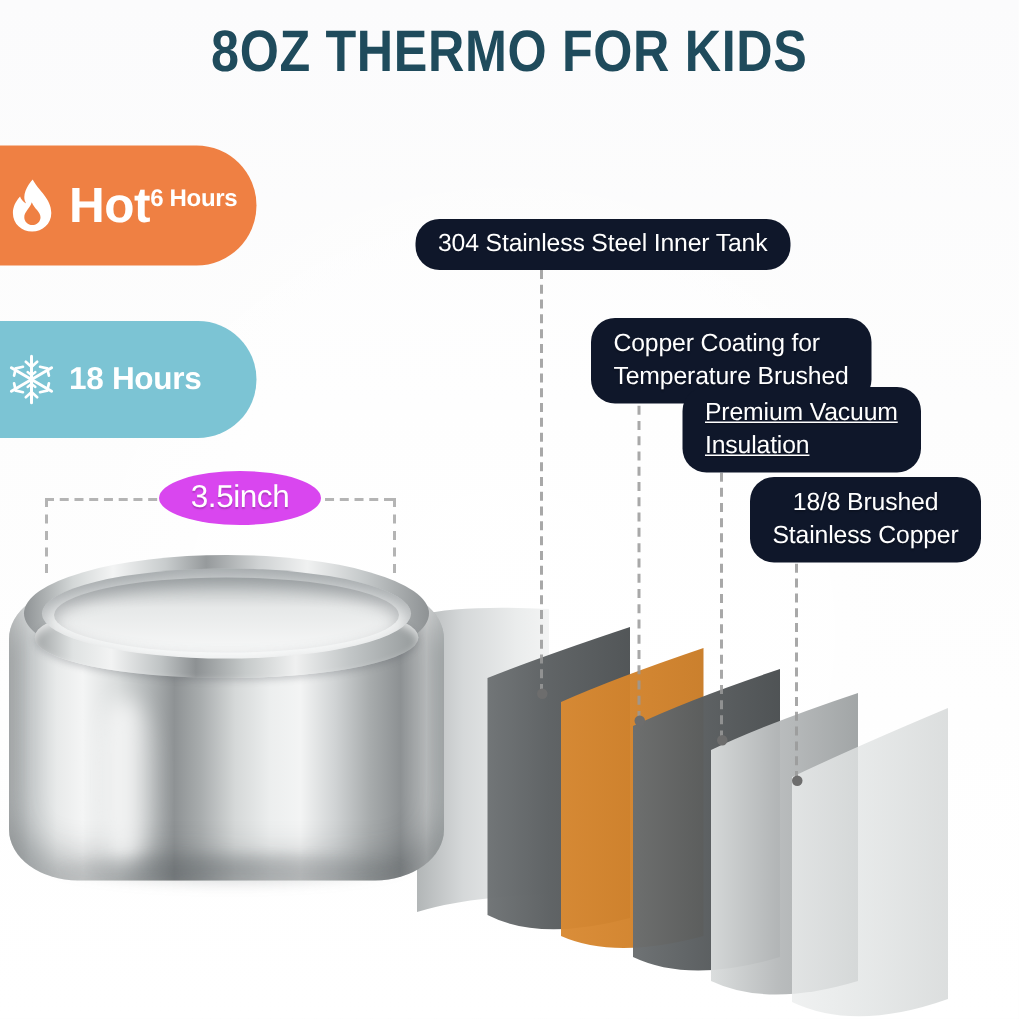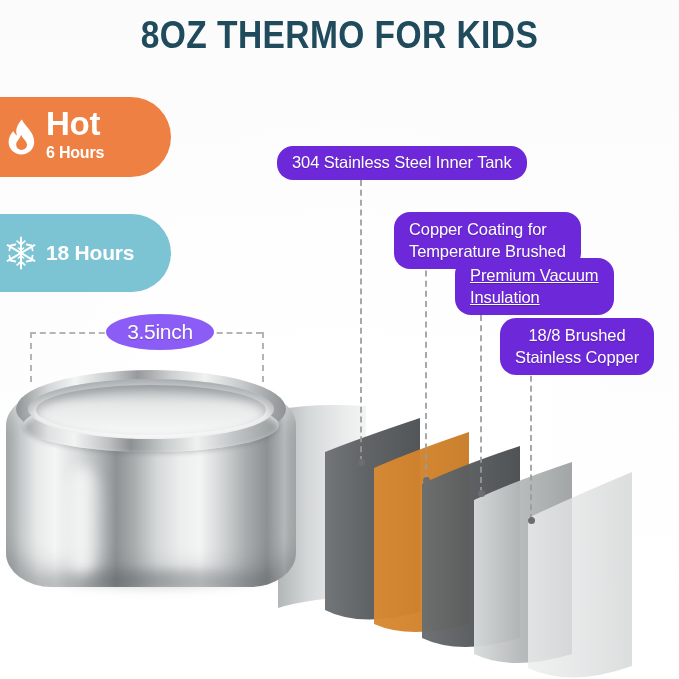--- a/index.html
+++ b/index.html
@@ -62,21 +62,21 @@
   .badge-icon {
     flex: 0 0 auto;
     width: 34px;
     height: 40px;
     display: flex;
     align-items: center;
     justify-content: center;
   }
   .badge-text {
     display: flex;
-    flex-direction: column;
+    flex-direction: row;
     justify-content: center;
     padding-left: 8px;
     padding-bottom: 2px;
   }
   .badge-title {
     color: #ffffff;
     font-weight: bold;
     font-size: 33px;
     line-height: 33px;
     letter-spacing: -0.3px;
@@ -100,21 +100,21 @@
     width: 189px;
     height: 78px;
     background: #7cc4d4;
     border-radius: 0 41px 41px 0;
   }
   #badge-hot .badge-sub { font-size: 16px; }
 
   
   .callout {
     position: absolute;
-    background: #6d28d9;
+    background: #0f172a;
     color: #ffffff;
     border-radius: 16px;
     font-size: 16.5px;
     line-height: 21px;
     font-weight: normal;
     padding: 6px 15px 7px 15px;
     box-sizing: border-box;
     letter-spacing: -0.1px;
     text-shadow: 0 1px 1px rgba(0,0,0,0.22);
   }
@@ -173,21 +173,21 @@
     width: 0;
     height: 50px;
     border-left: 2px dashed #b4b4b4;
   }
   #measure-badge {
     position: absolute;
     left: 106px;
     top: 314px;
     width: 108px;
     height: 36px;
-    background: #8b5cf6;
+    background: #d946ef;
     border-radius: 50%;
     color: #ffffff;
     font-size: 21px;
     font-weight: normal;
     display: flex;
     align-items: center;
     justify-content: center;
     letter-spacing: -0.3px;
     text-shadow: 0 1px 1px rgba(0,0,0,0.2);
   }

